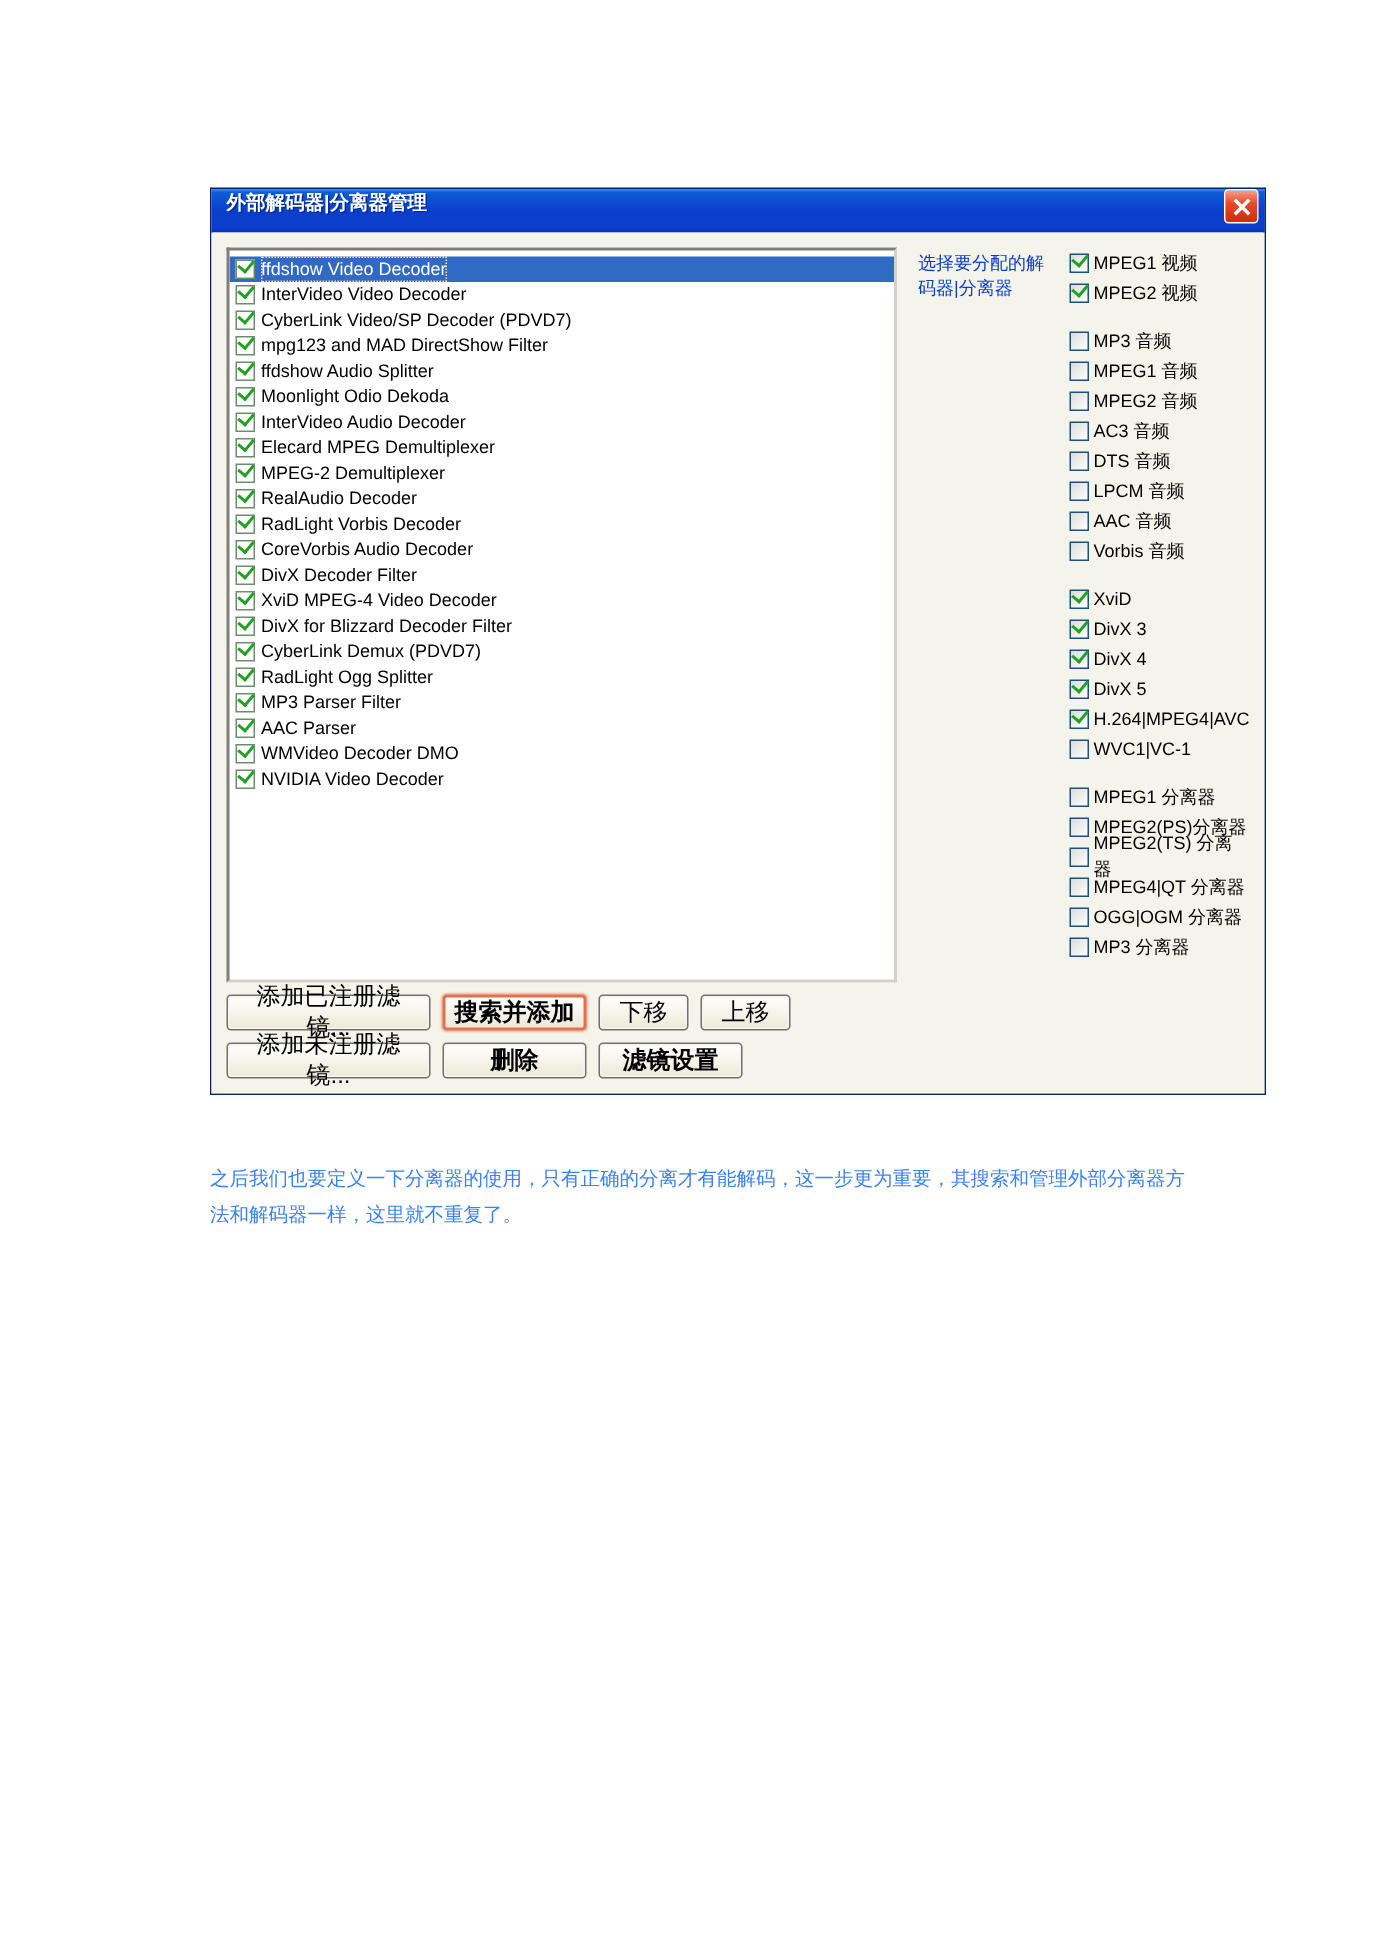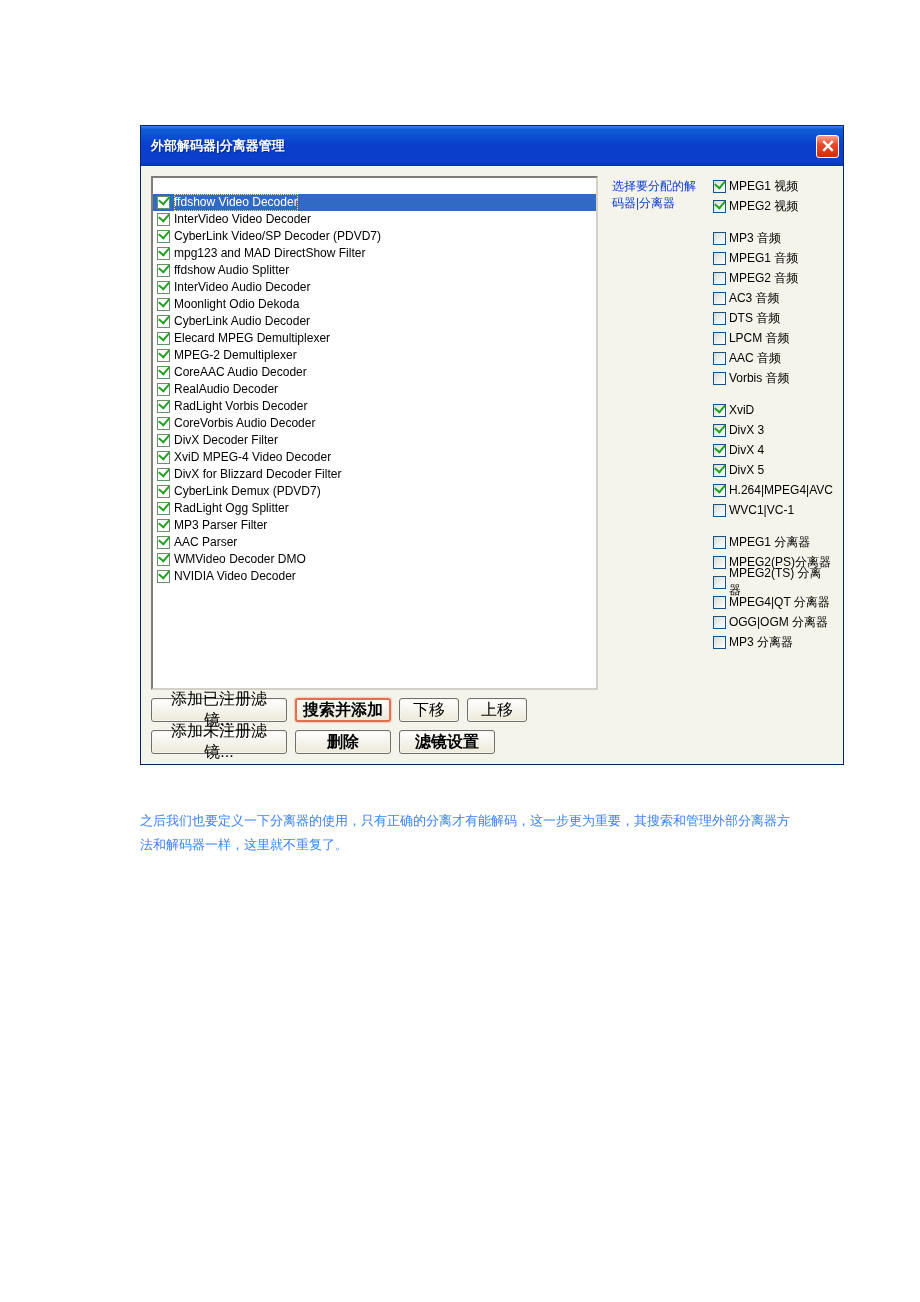--- a/index.html
+++ b/index.html
@@ -13,24 +13,24 @@
   .page {
     padding: 125px 130px 0 140px;
   }
   .dialog {
     width: 702px;
     border: 1px solid #0a246a;
     background: #ece9d8;
     box-shadow: 0 0 0 1px #0054e3 inset;
   }
   .titlebar {
-    height: 40px;
+    height: 29px;
     background: linear-gradient(to bottom, #3c89f7 0%, #0d5dd6 8%, #0a3ecb 50%, #0a3ecb 90%, #0531b8 100%);
     display: flex;
-    align-items: center;
+    align-items: flex-start;
     padding: 0 4px 0 10px;
   }
   .titlebar .title {
     color: #fff;
     font-weight: bold;
     font-size: 13px;
     flex: 1;
     text-shadow: 1px 1px 0 #002a8a;
   }
   .close-btn {
@@ -60,21 +60,21 @@
   .right-col {
     width: 225px;
     display: flex;
     flex-direction: row;
   }
   .listbox {
     border: 2px inset #d4d0c8;
     background: #fff;
     height: 478px;
     overflow: hidden;
-    padding: 16px 0;
+    padding: 4px 0;
   }
   .list-item {
     display: flex;
     align-items: center;
     height: 17px;
     padding: 0 4px;
     line-height: 17px;
     white-space: nowrap;
   }
   .list-item.selected {
@@ -213,41 +213,33 @@
             <div class="list-item">
               <span class="chk checked"></span>
               <span class="item-label">mpg123 and MAD DirectShow Filter</span>
             </div>
             <div class="list-item">
               <span class="chk checked"></span>
               <span class="item-label">ffdshow Audio Splitter</span>
             </div>
             <div class="list-item">
               <span class="chk checked"></span>
+              <span class="item-label">Moonlight Odio Dekoda</span>
+            </div>
+            <div class="list-item">
+              <span class="chk checked"></span>
               <span class="item-label">InterVideo Audio Decoder</span>
             </div>
             <div class="list-item">
               <span class="chk checked"></span>
-              <span class="item-label">Moonlight Odio Dekoda</span>
-            </div>
-            <div class="list-item">
-              <span class="chk checked"></span>
-              <span class="item-label">CyberLink Audio Decoder</span>
-            </div>
-            <div class="list-item">
-              <span class="chk checked"></span>
               <span class="item-label">Elecard MPEG Demultiplexer</span>
             </div>
             <div class="list-item">
               <span class="chk checked"></span>
               <span class="item-label">MPEG-2 Demultiplexer</span>
-            </div>
-            <div class="list-item">
-              <span class="chk checked"></span>
-              <span class="item-label">CoreAAC Audio Decoder</span>
             </div>
             <div class="list-item">
               <span class="chk checked"></span>
               <span class="item-label">RealAudio Decoder</span>
             </div>
             <div class="list-item">
               <span class="chk checked"></span>
               <span class="item-label">RadLight Vorbis Decoder</span>
             </div>
             <div class="list-item">

